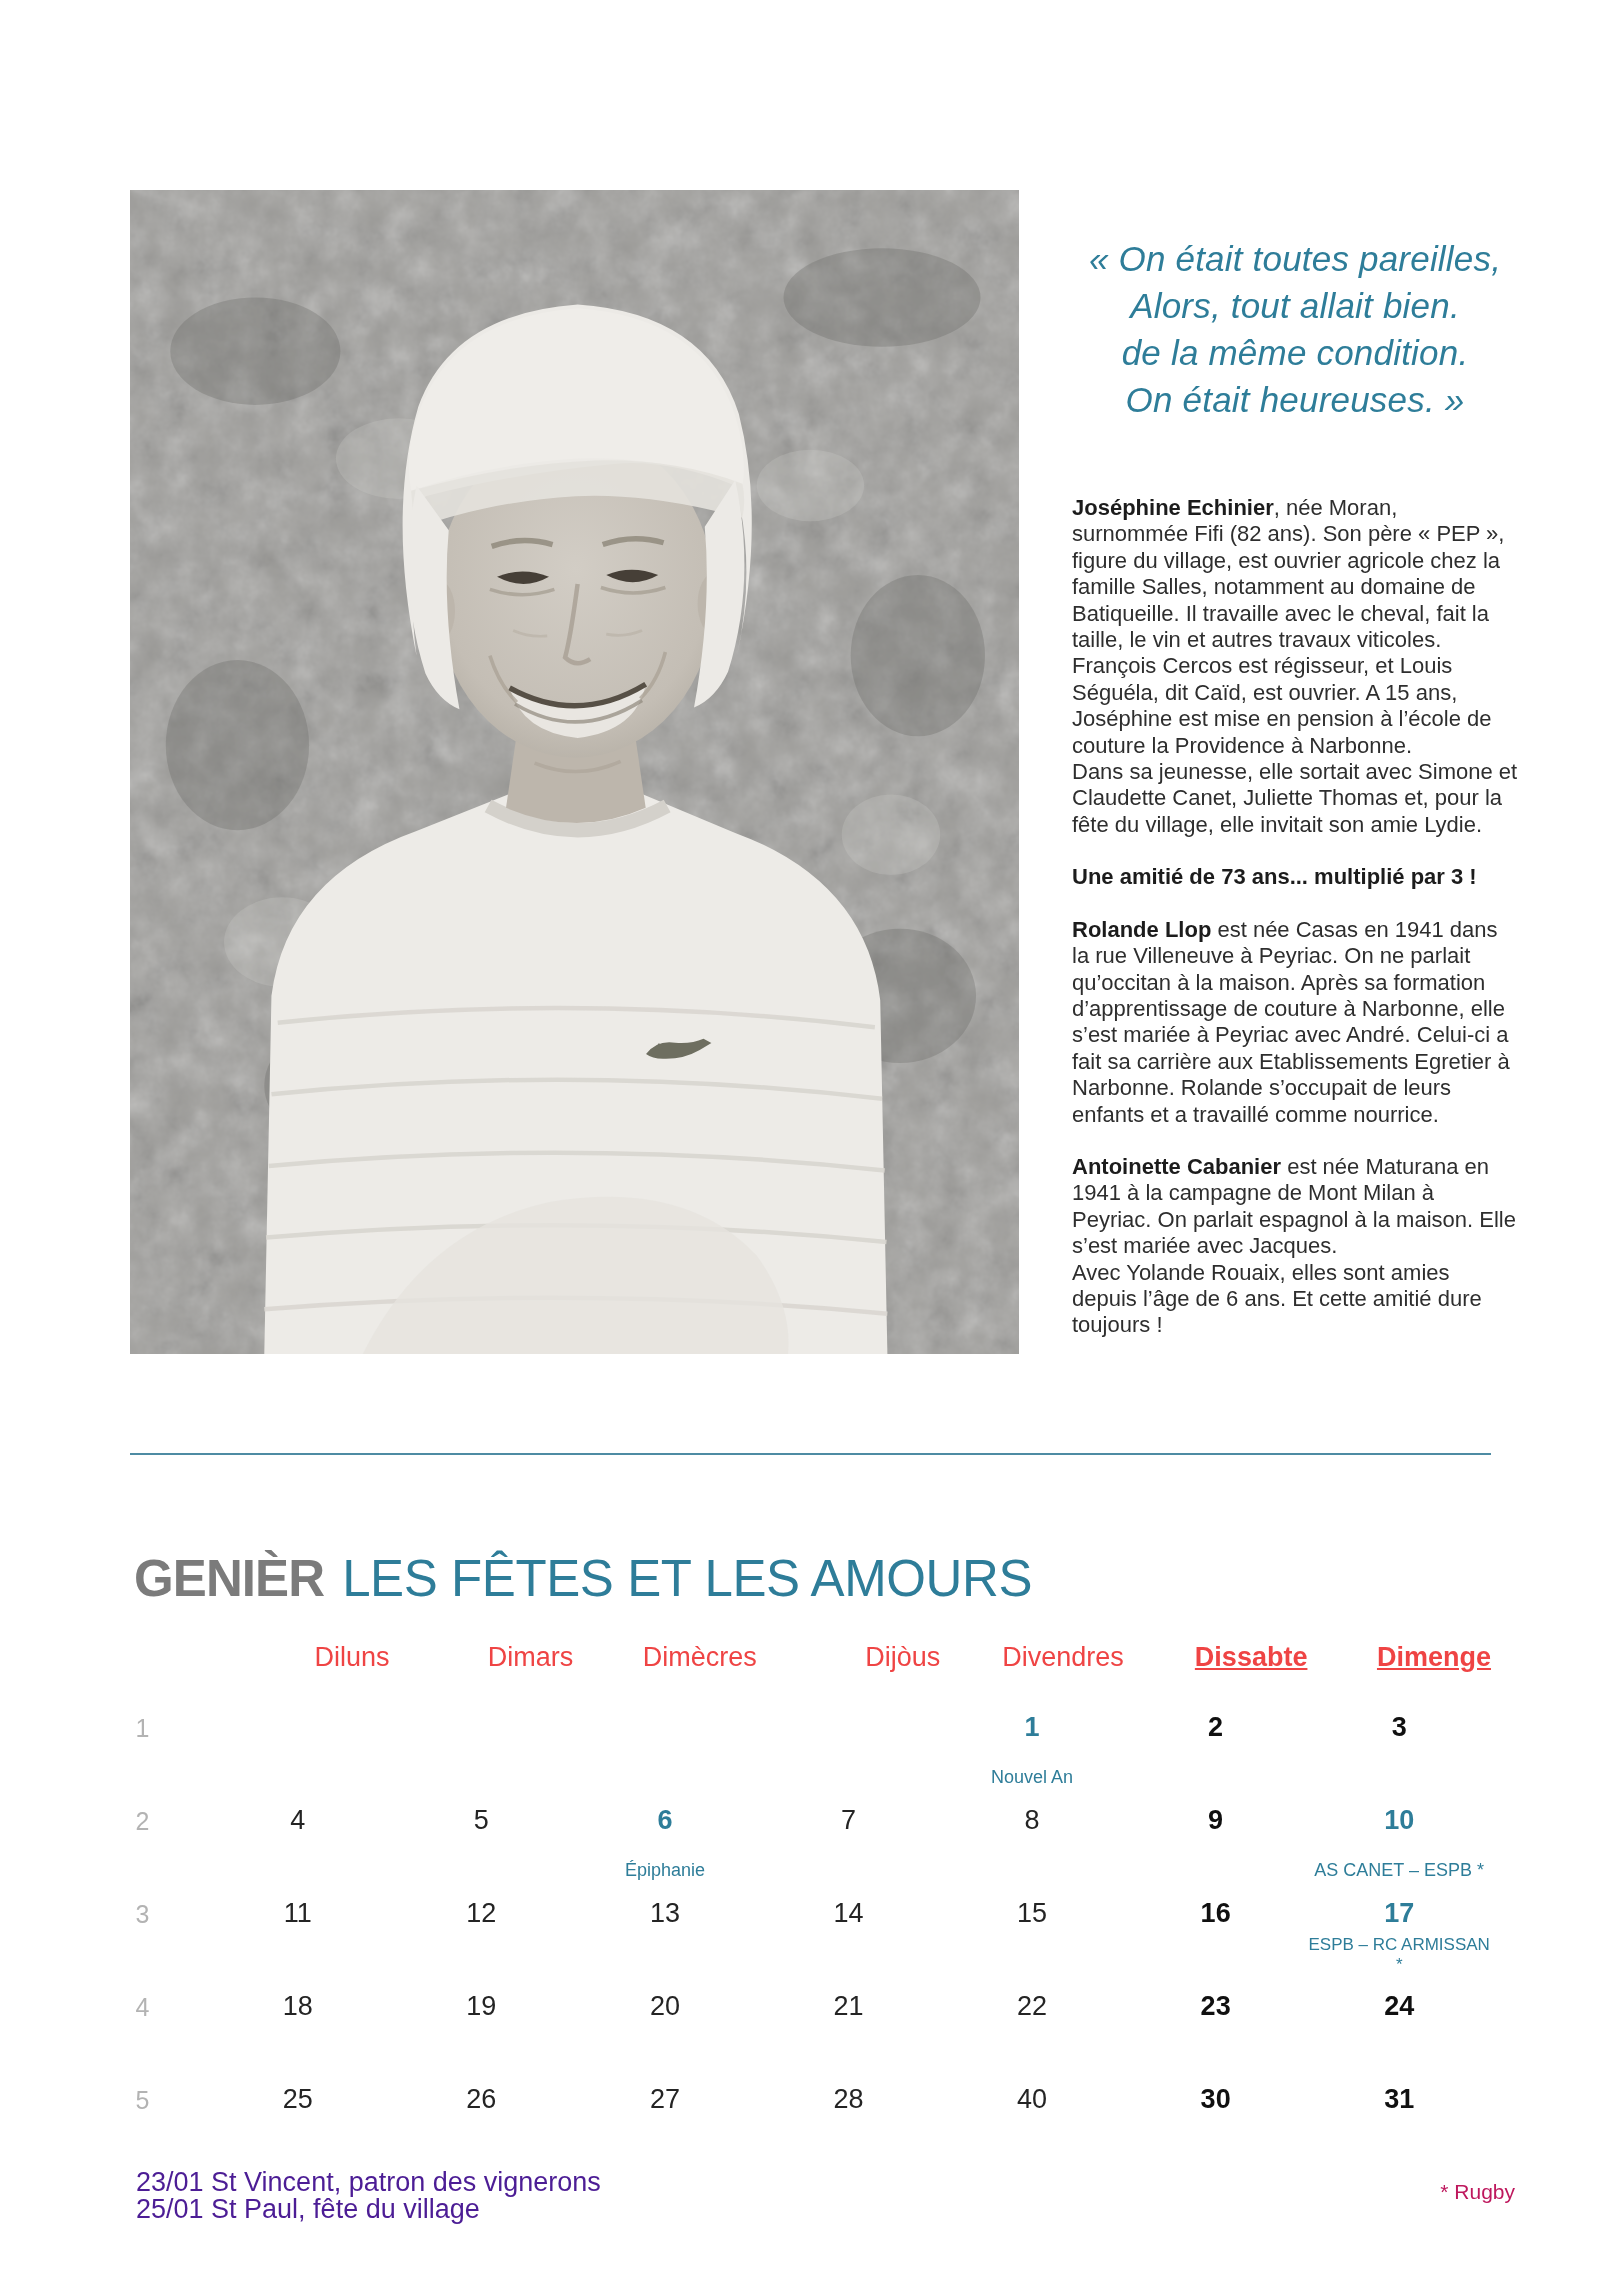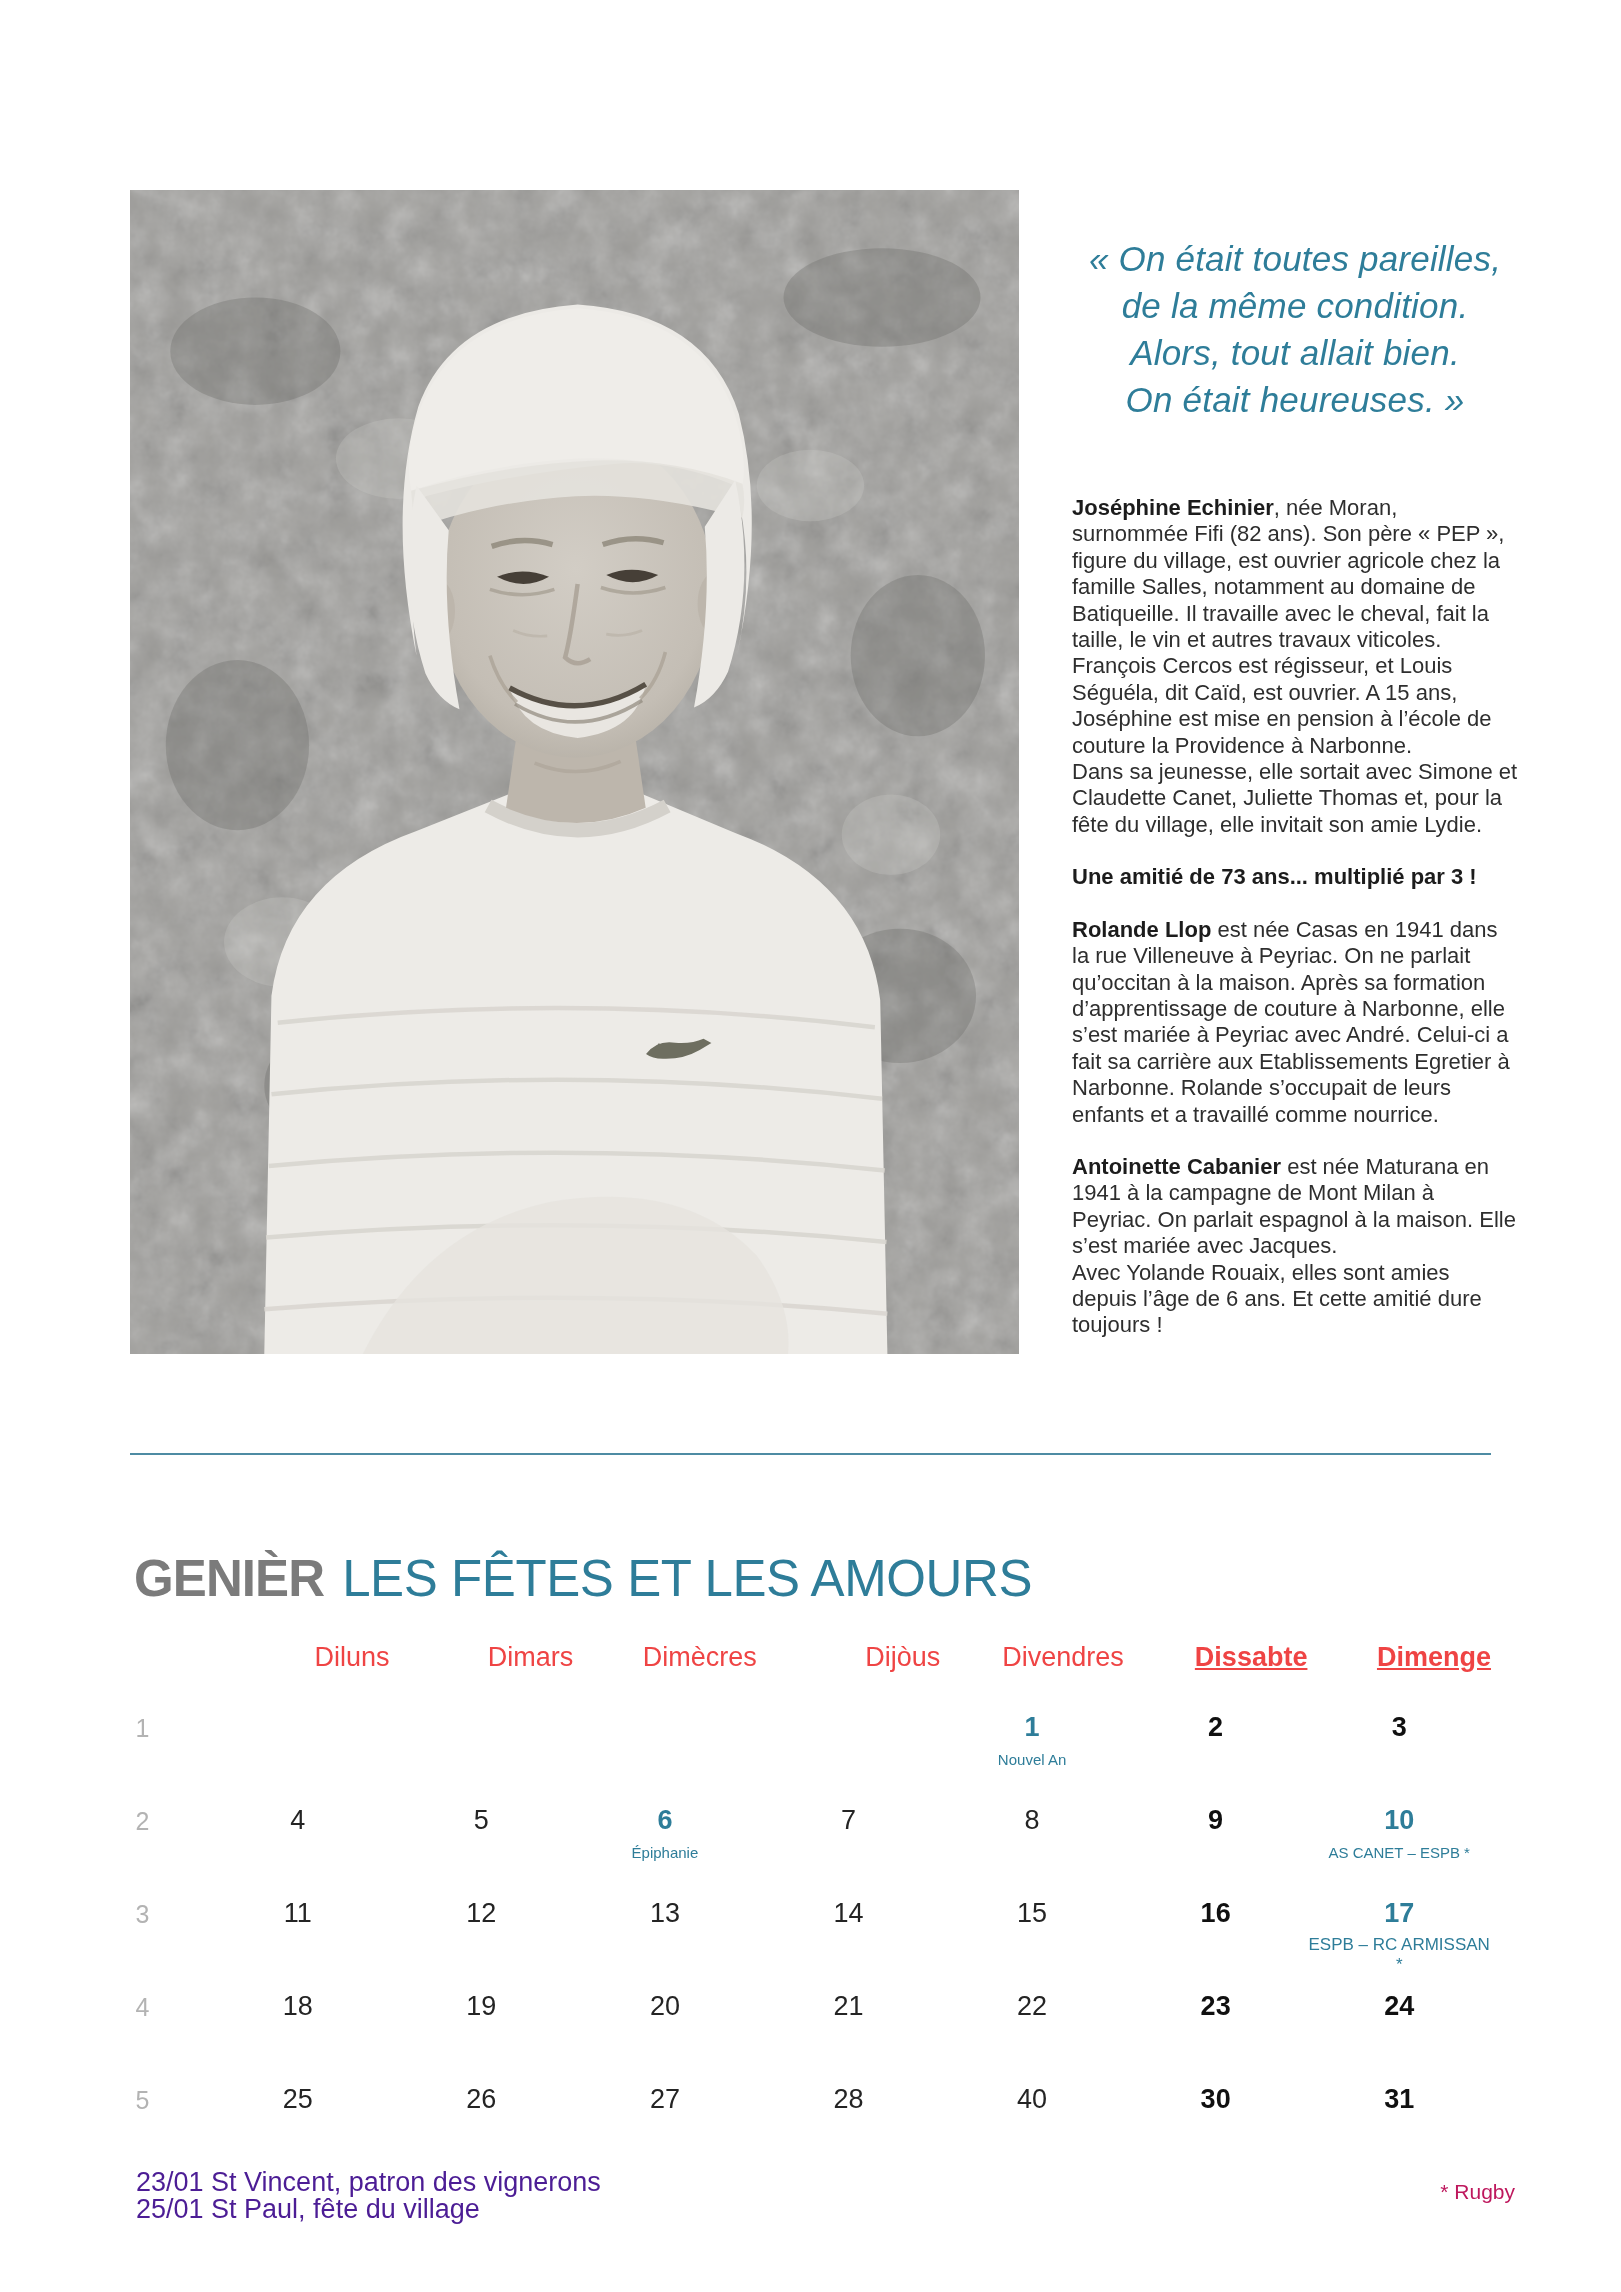--- a/index.html
+++ b/index.html
@@ -32,21 +32,21 @@
   .cal-row { display:grid; grid-template-columns:76px repeat(7, 1fr); align-items:start; }
   .cal-header-row { margin-bottom:39px; }
   .cal-head { text-align:right; font-size:27px; color:#ef4444; }
   .cal-head.bold { font-weight:bold;text-decoration:underline; }
   .week-num { font-size:25px; color:#b3b3b3; text-align:left; padding-left:5.4px; padding-top:1.8px; }
   .cal-row.week { min-height:93px; }
   .cal-cell { text-align:center; }
   .cal-cell .num { font-size:27px; color:#242424; }
   .cal-cell .num.bold { font-weight:bold; color:#101010; }
   .cal-cell .num.accent { font-weight:bold; color:var(--accent); }
-  .cal-cell .event { margin-top:8px; font-size:15px; color:var(--accent); }
+  .cal-cell .event { margin-top:24px; font-size:18px; color:var(--accent); }
   .cal-cell .event.small { font-size:17px; margin-top:6.3px; }
 
   
   .footer-notes { position:absolute; left:136px; top:2169px; font-size:27px; line-height:27px; color:#4c1d95; }
   .footer-legend { position:absolute; right:106px; top:2180px; font-size:21px; color:#be185d; text-align:right; }
 </style>
 </head>
 <body>
 
 <div class="page">
@@ -136,22 +136,22 @@
       <path d="M598 516 Q590 548 570 568" fill="none" stroke="#a89f93" stroke-width="4" opacity="0.7"></path>
       <path d="M428 492 Q446 500 466 498" fill="none" stroke="#b4ab9f" stroke-width="3" opacity="0.5"></path>
       <path d="M532 496 Q552 500 572 492" fill="none" stroke="#b4ab9f" stroke-width="3" opacity="0.5"></path>
       <path d="M452 640 Q500 660 548 638" fill="none" stroke="#aaa296" stroke-width="4" opacity="0.6"></path>
     </svg>
   </div>
 
   <div class="right-col">
     <div class="quote">
       <div>« On était toutes pareilles,</div>
+      <div>Alors, tout allait bien.</div>
       <div>de la même condition.</div>
-      <div>Alors, tout allait bien.</div>
       <div>On était heureuses. »</div>
     </div>
     <div class="bio" id="bio">
         <p><span class="b">Joséphine Echinier</span><span>, née Moran, surnommée Fifi (82 ans). Son père « PEP », figure du village, est ouvrier agricole chez la famille Salles, notamment au domaine de Batiqueille. Il travaille avec le cheval, fait la taille, le vin et autres travaux viticoles. François Cercos est régisseur, et Louis Séguéla, dit Caïd, est ouvrier. A 15 ans, Joséphine est mise en pension à l’école de couture la Providence à Narbonne.</span><br><span>Dans sa jeunesse, elle sortait avec Simone et Claudette Canet, Juliette Thomas et, pour la fête du village, elle invitait son amie Lydie.</span></p>
         <p class="bold"><span>Une amitié de 73 ans... multiplié par 3 !</span></p>
         <p><span class="b">Rolande Llop</span><span> est née Casas en 1941 dans la rue Villeneuve à Peyriac. On ne parlait qu’occitan à la maison. Après sa formation d’apprentissage de couture à Narbonne, elle s’est mariée à Peyriac avec André. Celui-ci a fait sa carrière aux Etablissements Egretier à Narbonne. Rolande s’occupait de leurs enfants et a travaillé comme nourrice.</span></p>
         <p><span class="b">Antoinette Cabanier</span><span> est née Maturana en 1941 à la campagne de Mont Milan à Peyriac. On parlait espagnol à la maison. Elle s’est mariée avec Jacques.</span><br><span>Avec Yolande Rouaix, elles sont amies depuis l’âge de 6 ans. Et cette amitié dure toujours !</span></p>
       </div>
   </div>
 

